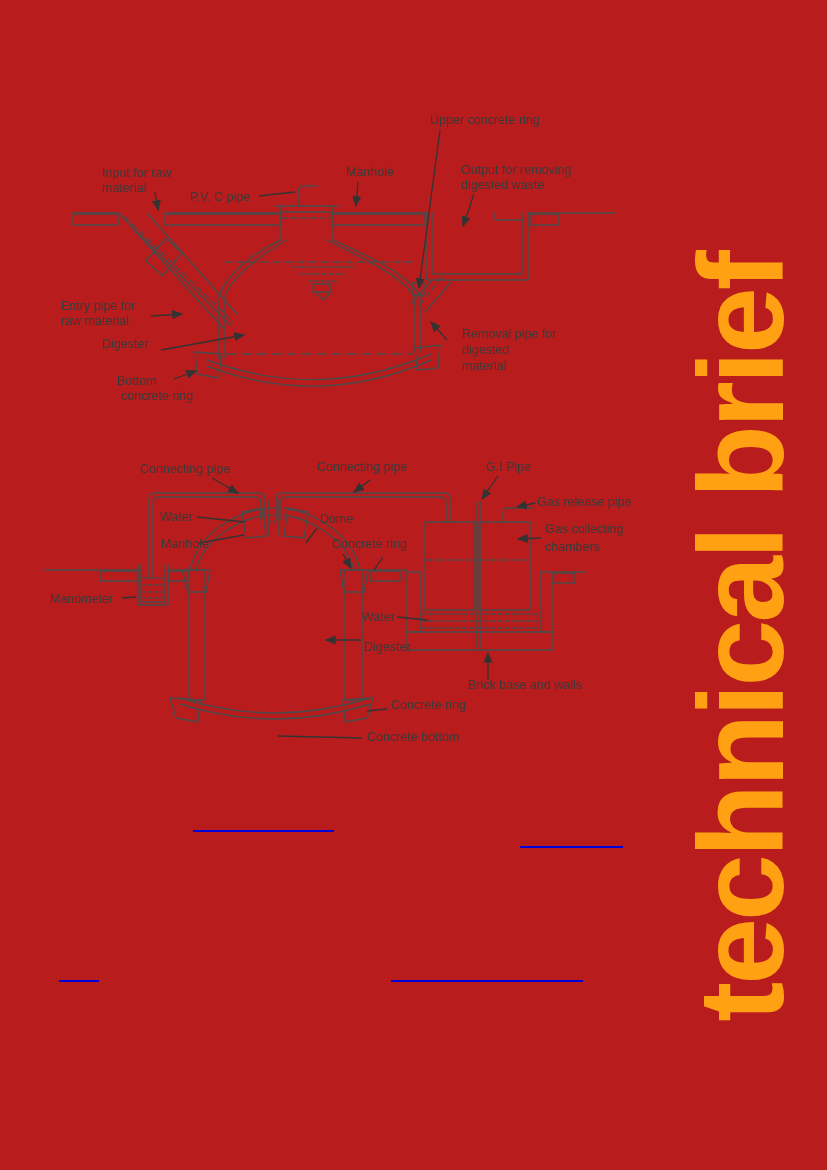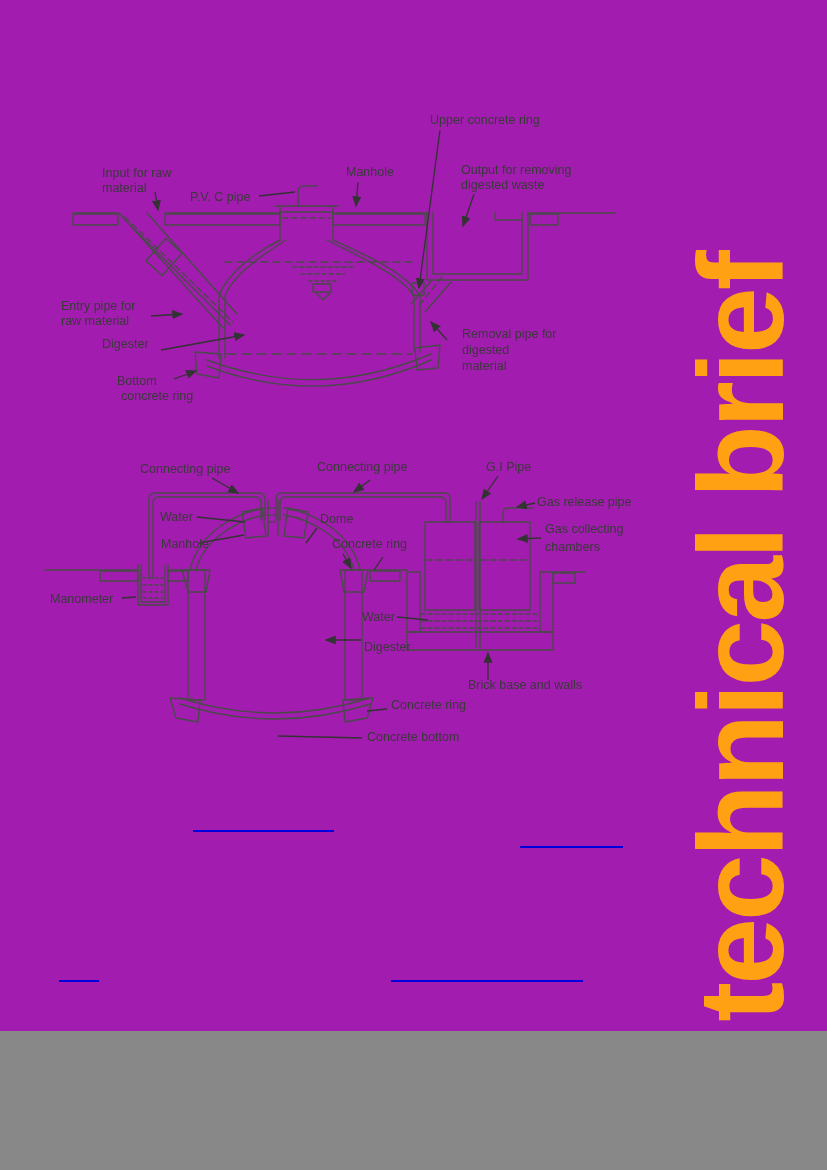--- a/index.html
+++ b/index.html
@@ -1,18 +1,18 @@
 <!DOCTYPE html>
 <html><head>
 <meta charset="utf-8">
 <style>
   html,body{margin:0;padding:0;background:#888;}
   .page{
-    position:relative; width:827px; height:1031px; margin:0 auto;
-    background:#a21caf; overflow:hidden;
+    position:relative; width:827px; height:1170px; margin:0 auto;
+    background:#b91c1c; overflow:hidden;
     font-family:"Liberation Sans", sans-serif;
   }
   svg{position:absolute;}
   svg text{
     font-family:"Liberation Sans", sans-serif;
     font-size:12.5px; fill:#3a3a3a;
   }
   .draw path, .draw line, .draw rect, .draw polygon{
     fill:none; stroke:#4a4a4a; stroke-width:1.4;
     stroke-linecap:round; stroke-linejoin:round;

